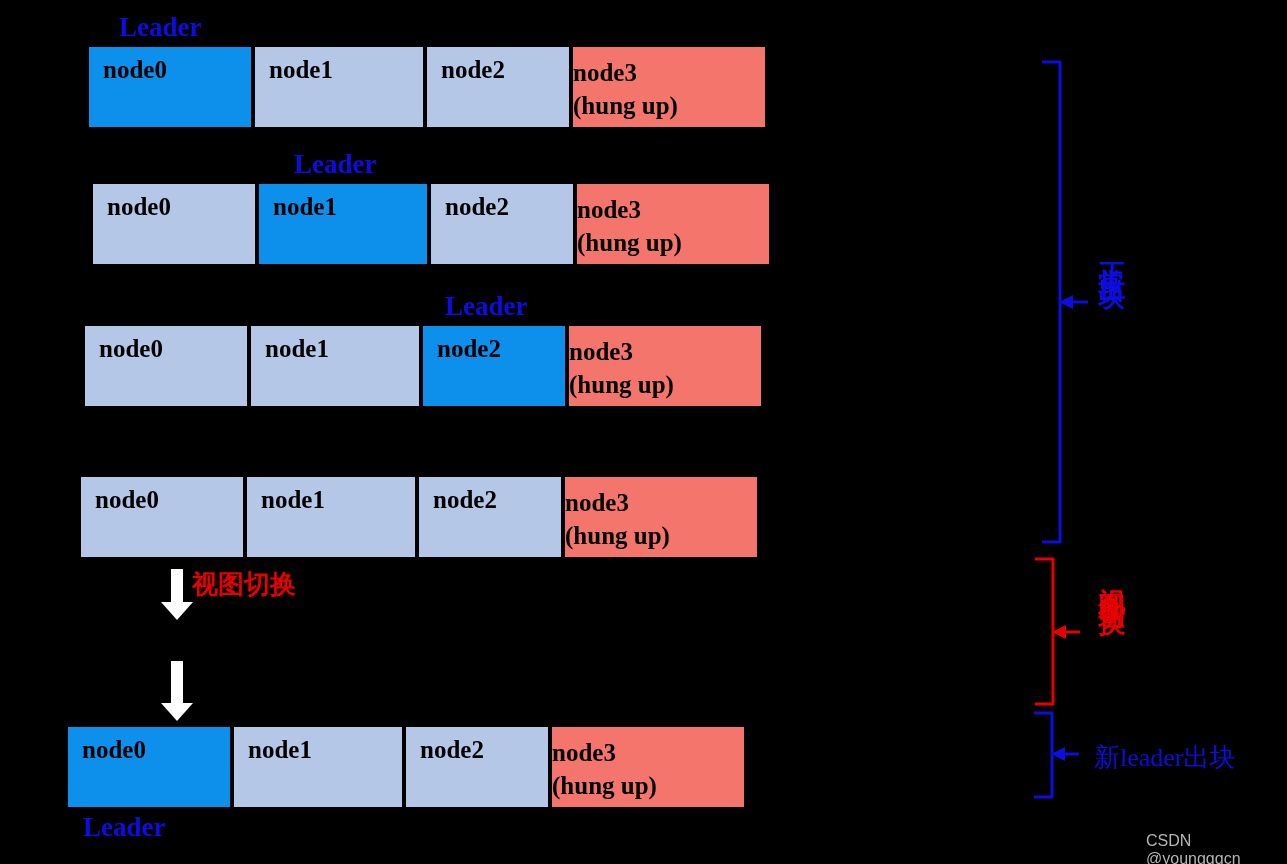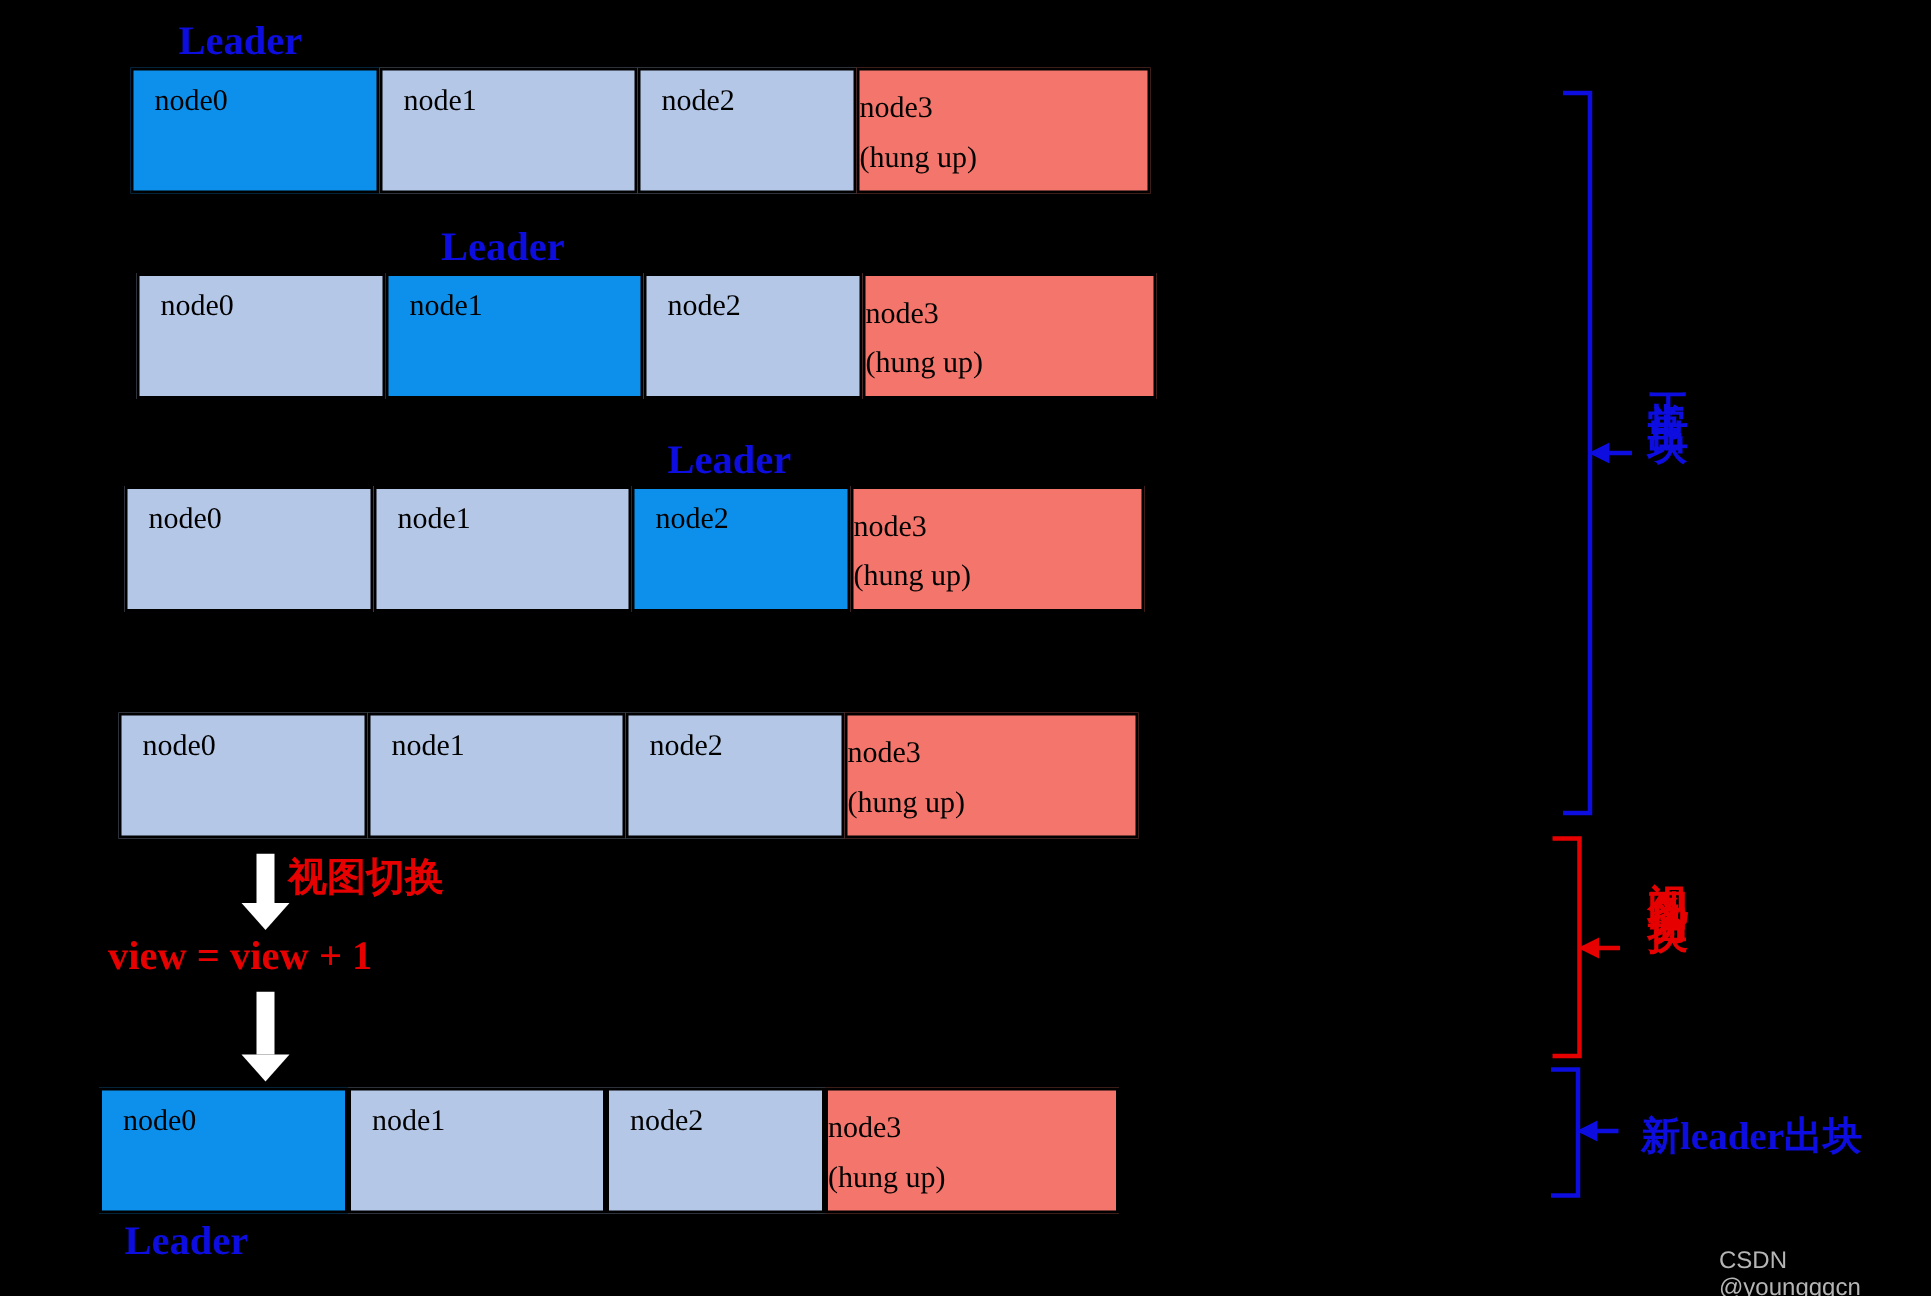--- a/index.html
+++ b/index.html
@@ -1,20 +1,20 @@
 <!DOCTYPE html>
 <html><head>
 <meta charset="utf-8">
 <style>
   html,body{margin:0;padding:0;background:#000;}
   .canvas{position:relative;width:1287px;height:864px;background:#000;overflow:hidden;
           font-family:"Liberation Serif",serif;}
   
   .row{position:absolute;display:flex;height:84px;}
-  .cell{box-sizing:border-box;border:2px solid #000;font-weight:normal;font-size:20px;
+  .cell{box-sizing:border-box;border:2px solid #000;font-weight:bold;font-size:25px;
         color:#000;padding:9px 0 0 14px;}
   .cell.normal{background:#B4C7E7;}
   .cell.leader{background:#0C90EC;}
   .cell.hung{background:#F4756B;padding:9px 0 0 0;line-height:33px;}
   .cw0{width:166px}.cw1{width:172px}.cw2{width:146px}.cw3{width:196px}
   #row1{left:87px;top:45px}
   #row2{left:91px;top:182px}
   #row3{left:83px;top:324px}
   #row4{left:79px;top:475px}
   #row5{left:66px;top:725px}
@@ -28,21 +28,21 @@
   .abs{position:absolute;}
   .red-text{color:#E60000;font-weight:bold;font-size:26px;}
   #arrow1-label{left:192px;top:567px;}
   #formula{left:72px;top:622px;font-size:27px;}
   #arrow2-label{left:199px;top:673px;}
   
   .phase-vertical{writing-mode:vertical-rl;text-orientation:upright;letter-spacing:7px;
                   font-weight:bold;font-size:27px;}
   #phase-normal{left:1094px;top:240px;color:#0D0DE0;}
   #phase-viewchange{left:1094px;top:566px;color:#E60000;}
-  #phase-newleader{left:1094px;top:740px;color:#0D0DE0;font-weight:bold;font-size:26px;}
+  #phase-newleader{left:1094px;top:740px;color:#0D0DE0;font-weight:normal;font-size:26px;}
   
   #watermark{left:1146px;top:832px;color:#B5B5B5;font-size:16px;
              font-family:"Liberation Sans",sans-serif;}
   svg{display:block;}
 </style>
 </head>
 <body>
 
 <div class="canvas">
 
@@ -90,21 +90,20 @@
       <div>(hung up)</div>
     </div>
   </div>
 
   <svg class="abs" style="left:159px;top:569px" width="36" height="52">
     <rect x="12" y="0" width="12" height="33" fill="#FFFFFF"></rect>
     <polygon points="2,33 34,33 18,51" fill="#FFFFFF"></polygon>
   </svg>
   <div class="abs red-text" id="arrow1-label">视图切换</div>
 
-  <div class="abs red-text" id="formula">view = view + 1</div>
 
   <svg class="abs" style="left:159px;top:661px" width="36" height="61">
     <rect x="12" y="0" width="12" height="42" fill="#FFFFFF"></rect>
     <polygon points="2,42 34,42 18,60" fill="#FFFFFF"></polygon>
   </svg>
 
   <div class="row" id="row5">
     <div class="cell leader cw0">node0</div>
     <div class="cell normal cw1">node1</div>
     <div class="cell normal cw2">node2</div>

